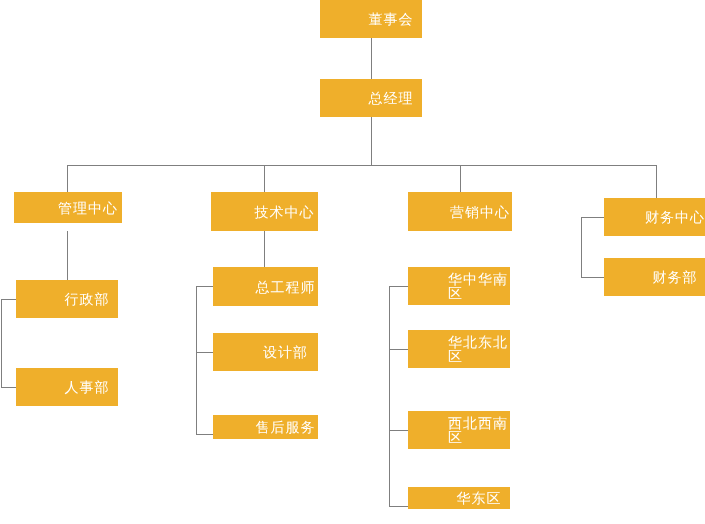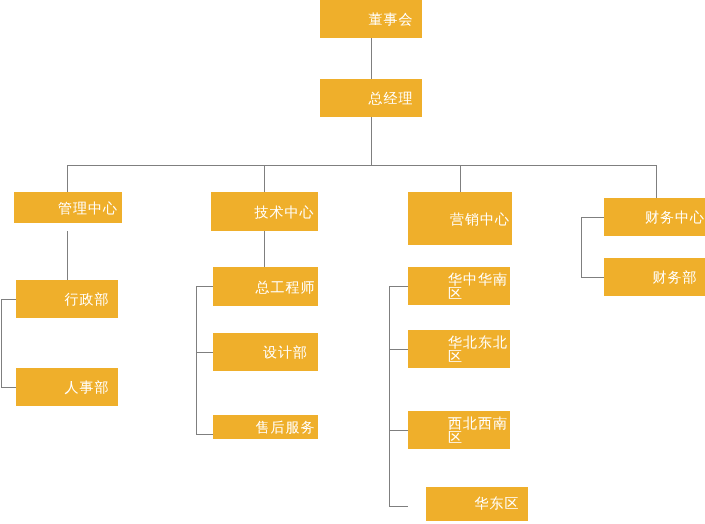--- a/index.html
+++ b/index.html
@@ -86,27 +86,27 @@
   <div class="node" style="left:16px;top:368px;width:102px;height:38px;">人事部</div>
 
   <div class="node" style="left:211px;top:192px;width:107px;height:39px;">技术中心</div>
 
   <div class="node" style="left:213px;top:267px;width:105px;height:39px;">总工程师</div>
 
   <div class="node" style="left:213px;top:333px;width:105px;height:38px;">设计部</div>
 
   <div class="node" style="left:213px;top:415px;width:105px;height:24px;">售后服务</div>
 
-  <div class="node" style="left:408px;top:192px;width:104px;height:53px;text-align:center;">营销中心</div>
+  <div class="node" style="left:408px;top:192px;width:104px;height:39px;text-align:center;">营销中心</div>
 
   <div class="node" style="left:408px;top:267px;width:102px;height:38px;">华中华南区</div>
 
   <div class="node" style="left:408px;top:330px;width:102px;height:38px;">华北东北区</div>
 
   <div class="node" style="left:408px;top:411px;width:102px;height:38px;">西北西南区</div>
 
-  <div class="node" style="left:426px;top:487px;width:102px;height:34px;font-family:Liberation Serif, serif;">华东区</div>
+  <div class="node" style="left:408px;top:487px;width:102px;height:22px;">华东区</div>
 
   <div class="node" style="left:604px;top:198px;width:102px;height:38px;">财务中心</div>
 
   <div class="node" style="left:604px;top:258px;width:102px;height:38px;">财务部</div>
 
 </div>
 
 </body></html>

